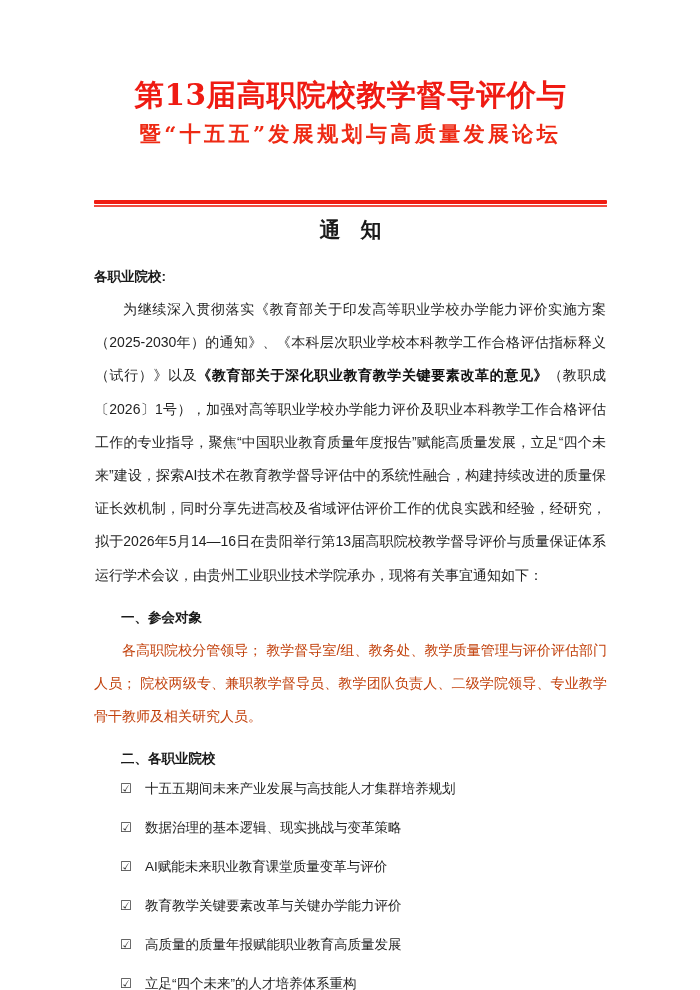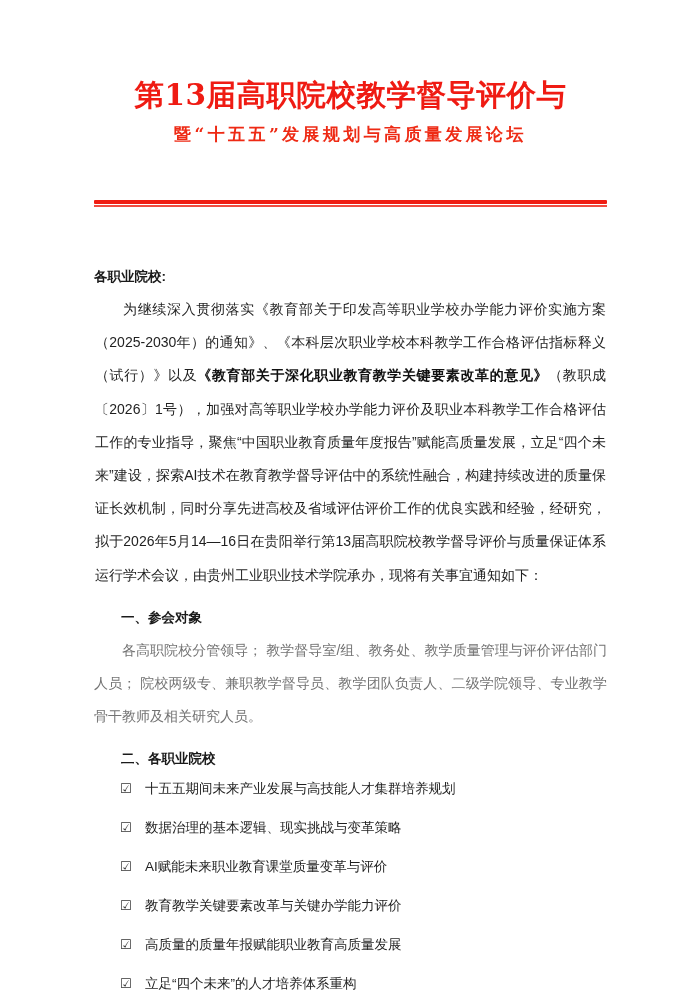--- a/index.html
+++ b/index.html
@@ -38,21 +38,21 @@
     font-size: 29.5px;
     line-height: 41px;
     text-align: center;
     letter-spacing: 0.5px;
     white-space: nowrap;
   }
   .subtitle-line {
     color: #ee2a14;
     font-family: "DejaVu Serif", "Liberation Serif", serif;
     font-weight: bold;
-    font-size: 17px;
+    font-size: 21px;
     line-height: 32px;
     text-align: center;
     letter-spacing: 3.4px;
     margin-top: 3px;
     white-space: nowrap;
   }
 
   
   .header-rule {
     position: absolute;
@@ -127,21 +127,21 @@
     line-height: 33px;
     color: #1a1a1a;
     margin: 9px 0 0 0;
     padding-left: 2em;
   }
 
   .section-para {
     margin: 0;
     font-size: 14px;
     line-height: 33.2px;
-    color: #737373;
+    color: #c2410c;
     text-align: justify;
     text-justify: inter-character;
     text-indent: 2em;
     word-break: break-all;
   }
 
   .topic-list {
     list-style: none;
     margin: 4px 0 0 0;
     padding: 0 0 0 26px;
@@ -176,20 +176,21 @@
     <div class="title-line">第13届高职院校教学督导评价与</div>
     <div class="subtitle-line">暨“十五五”发展规划与高质量发展论坛</div>
   </div>
 
   <div class="header-rule">
     <div class="bar-thick"></div>
     <div class="bar-gap"></div>
     <div class="bar-thin"></div>
   </div>
 
+  <div class="notice-heading">通 知</div>
 
   <div class="body-area">
 
     <div class="salutation">各职业院校:</div>
 
     <p class="para"><span>为继续深入贯彻落实《教育部关于印发高等职业学校办学能力评价实施方案（2025-2030年）的通知》、《本科层次职业学校本科教学工作合格评估指标释义（试行）》以及</span><span class="em-title">《教育部关于深化职业教育教学关键要素改革的意见》</span><span>（教职成〔2026〕1号），加强对高等职业学校办学能力评价及职业本科教学工作合格评估工作的专业指导，聚焦“中国职业教育质量年度报告”赋能高质量发展，立足“四个未来”建设，探索AI技术在教育教学督导评估中的系统性融合，构建持续改进的质量保证长效机制，同时分享先进高校及省域评估评价工作的优良实践和经验，经研究，拟于2026年5月14—16日在贵阳举行第13届高职院校教学督导评价与质量保证体系运行学术会议，由贵州工业职业技术学院承办，现将有关事宜通知如下：</span></p>
 
     <div class="section-heading">一、参会对象</div>
     <p class="section-para">各高职院校分管领导；  教学督导室/组、教务处、教学质量管理与评价评估部门人员；  院校两级专、兼职教学督导员、教学团队负责人、二级学院领导、专业教学骨干教师及相关研究人员。</p>
 

